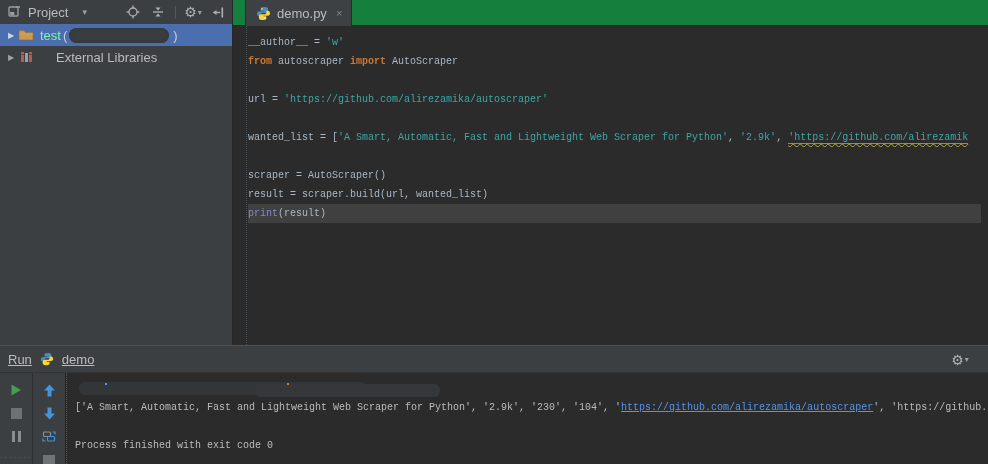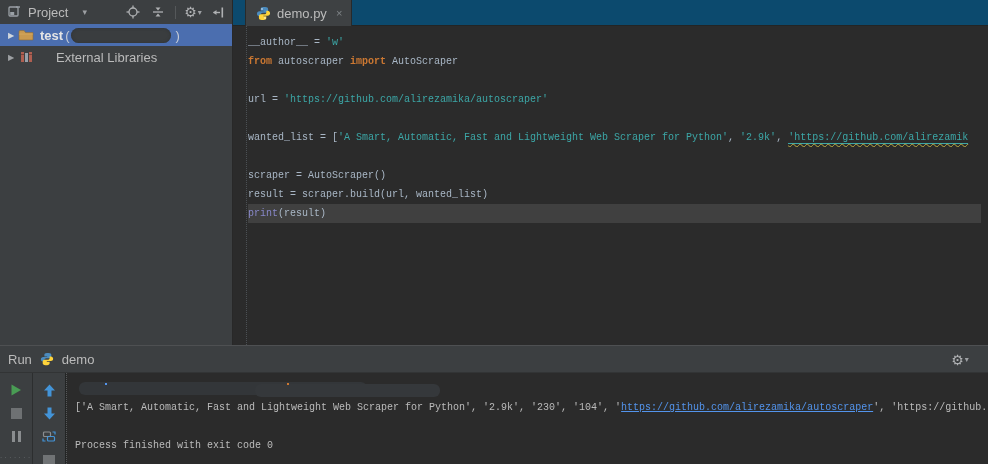--- a/index.html
+++ b/index.html
@@ -21,33 +21,33 @@
   .pp-tools { margin-left:auto; display:flex; align-items:center; gap:9px; }
   .tool-ic { width:16px; height:16px; display:flex; align-items:center; justify-content:center; color:#AFB1B3; }
   .tool-sep { width:1px; height:13px; background:#55585A; }
   .gear-glyph { font-size:14px; color:#AFB1B3; line-height:1; }
   .mini-caret { font-size:8px; color:#9DA0A3; margin-left:1px; }
 
   .tree-row { height:22px; display:flex; align-items:center; padding:0 4px; font-size:13px; color:#BBBBBB; }
   .tree-row.selected { background:#4B6EAF; color:#E8E8E8; }
   .tw-arrow { font-size:9px; color:#9DA0A3; width:14px; text-align:center; transform:scale(.9); }
   .tree-row.selected .tw-arrow { color:#D0D6DC; }
-  .tree-label-strong { font-weight:bold; color:#e5e5e5; margin-left:6px; }
+  .tree-label-strong { font-weight:normal; color:#86efac; margin-left:6px; }
   .tree-paren { color:#C7CDD6; margin-left:2px; }
   .redact-blob {
     display:inline-block; width:100px; height:15px; vertical-align:middle;
     background:#3A3D3F; border-radius:8px; margin:0 2px;
     box-shadow:inset 0 0 3px #2e3133;
   }
   .tree-label { margin-left:22px; }
 
   
   .tabstrip {
     position:absolute; left:233px; top:0; width:755px; height:26px;
-    background:#0c4a6e; border-bottom:1px solid #232525;
+    background:#15803d; border-bottom:1px solid #232525;
   }
   .tab {
     position:absolute; left:12px; top:0; height:26px;
     background:#3E4143; border-left:1px solid #282A2B; border-right:1px solid #282A2B;
     display:flex; align-items:center; gap:6px; padding:0 9px;
     color:#BBBBBB; font-size:13px;
   }
   .tab-close { color:#7F8487; font-size:11px; margin-left:3px; }
 
   
@@ -72,20 +72,21 @@
 
   
   .run-panel {
     position:absolute; left:0; top:345px; width:988px; height:119px;
     background:#2B2B2B; border-top:1px solid #4E5052;
   }
   .run-header {
     height:27px; background:#3C3F41; display:flex; align-items:center;
     padding:0 8px; gap:7px; color:#BBBBBB; font-size:13px; position:relative;
     border-bottom:1px solid #323435;
+    text-decoration:underline;
   }
   .run-header-tools { position:absolute; right:6px; top:0; height:27px; display:flex; align-items:center; gap:8px; overflow:hidden; }
   .run-body { display:flex; height:91px; }
   .rb-col { width:33px; background:#3C3F41; display:flex; flex-direction:column; align-items:center; padding-top:9px; gap:7px; }
   .rb-col1 { border-right:1px solid #2C2E2F; }
   .rb-col2 { border-right:1px solid #232525; padding-top:10px; gap:9px; }
   .rb-ic { width:16px; height:16px; display:flex; align-items:center; justify-content:center; }
   .stop-sq { width:11px; height:11px; background:#6E7173; }
   .pause-bars { display:flex; gap:3px; }
   .pause-bars i { display:block; width:3px; height:11px; background:#8A8D8F; }

